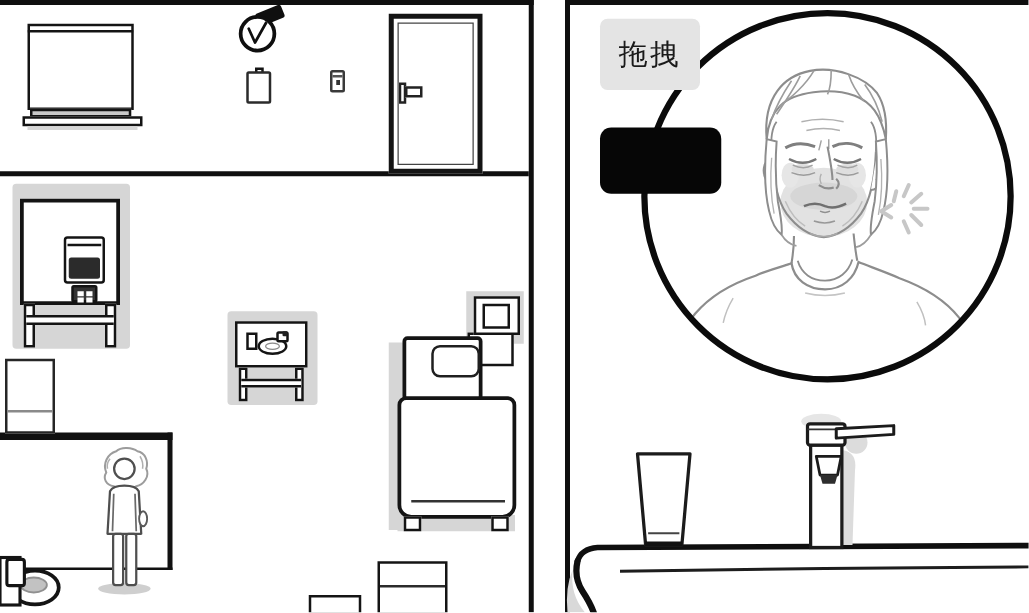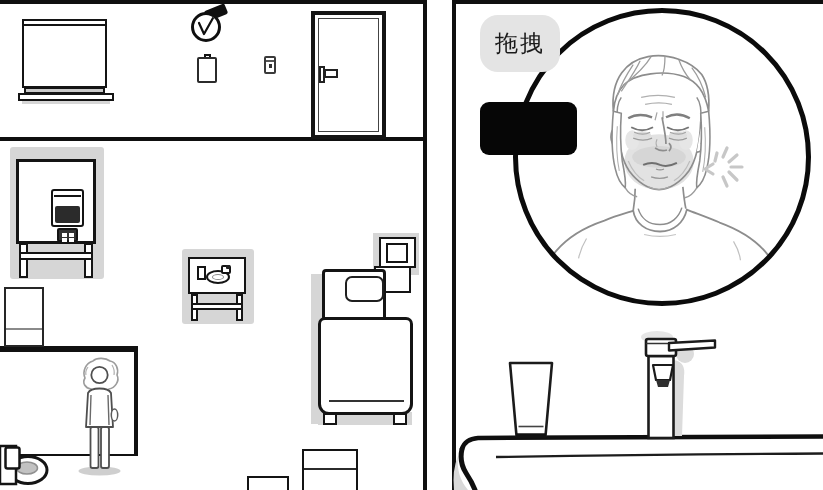--- a/index.html
+++ b/index.html
@@ -2,21 +2,21 @@
 <html><head>
 <meta charset="utf-8">
 <style>
   html,body{margin:0;padding:0;background:#ffffff;font-family:"Liberation Sans",sans-serif;}
   #stage{position:relative;width:823px;height:490px;background:#ffffff;overflow:hidden;}
   .abs{position:absolute;}
   .box{position:absolute;background:#fff;border:2.5px solid #141414;box-sizing:border-box;}
   .shadow{position:absolute;background:#d6d6d6;border:none;}
   .bar{position:absolute;background:#0f0f0f;}
   svg{position:absolute;display:block;overflow:visible;}
-  .drag-label{position:absolute;left:480px;top:15px;width:80px;height:57px;background:#e4e4e4;border-radius:18px;
+  .drag-label{position:absolute;left:480px;top:15px;width:80px;height:57px;background:#e4e4e4;border-radius:6px;
     display:flex;align-items:center;justify-content:center;font-size:23px;letter-spacing:2px;color:#1a1a1a;}
   .black-box{position:absolute;left:480px;top:102px;width:97px;height:53px;background:#060606;border-radius:9px;}
   .circle-border{position:absolute;left:513px;top:8px;width:298px;height:298px;border-radius:50%;
     border:5px solid #0b0b0b;box-sizing:border-box;background:transparent;}
   .face-wrap{position:absolute;left:517px;top:12px;width:290px;height:290px;border-radius:50%;overflow:hidden;background:#fff;}
   .dot{position:absolute;width:5px;height:4px;background:#fff;}
 </style>
 </head>
 <body>
 

